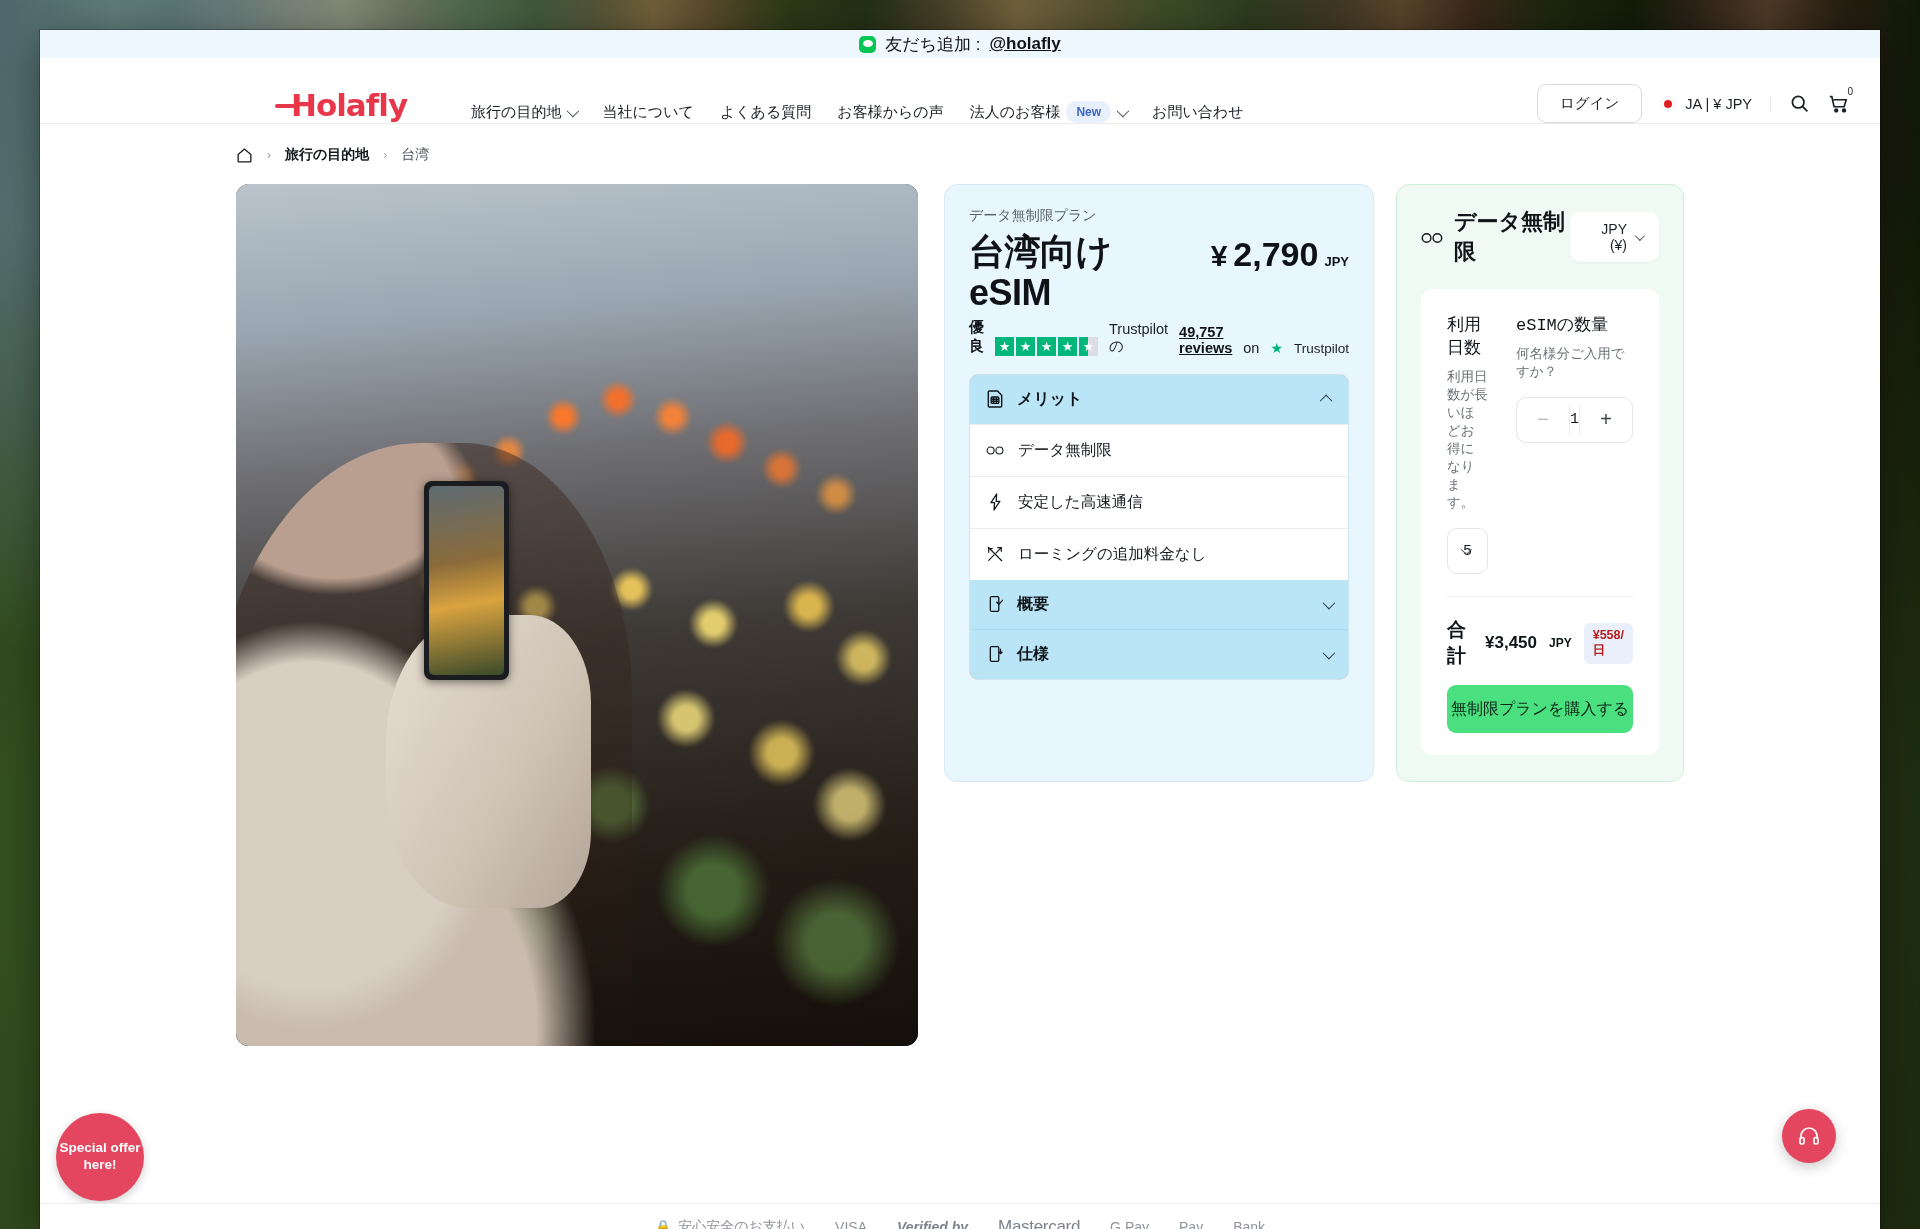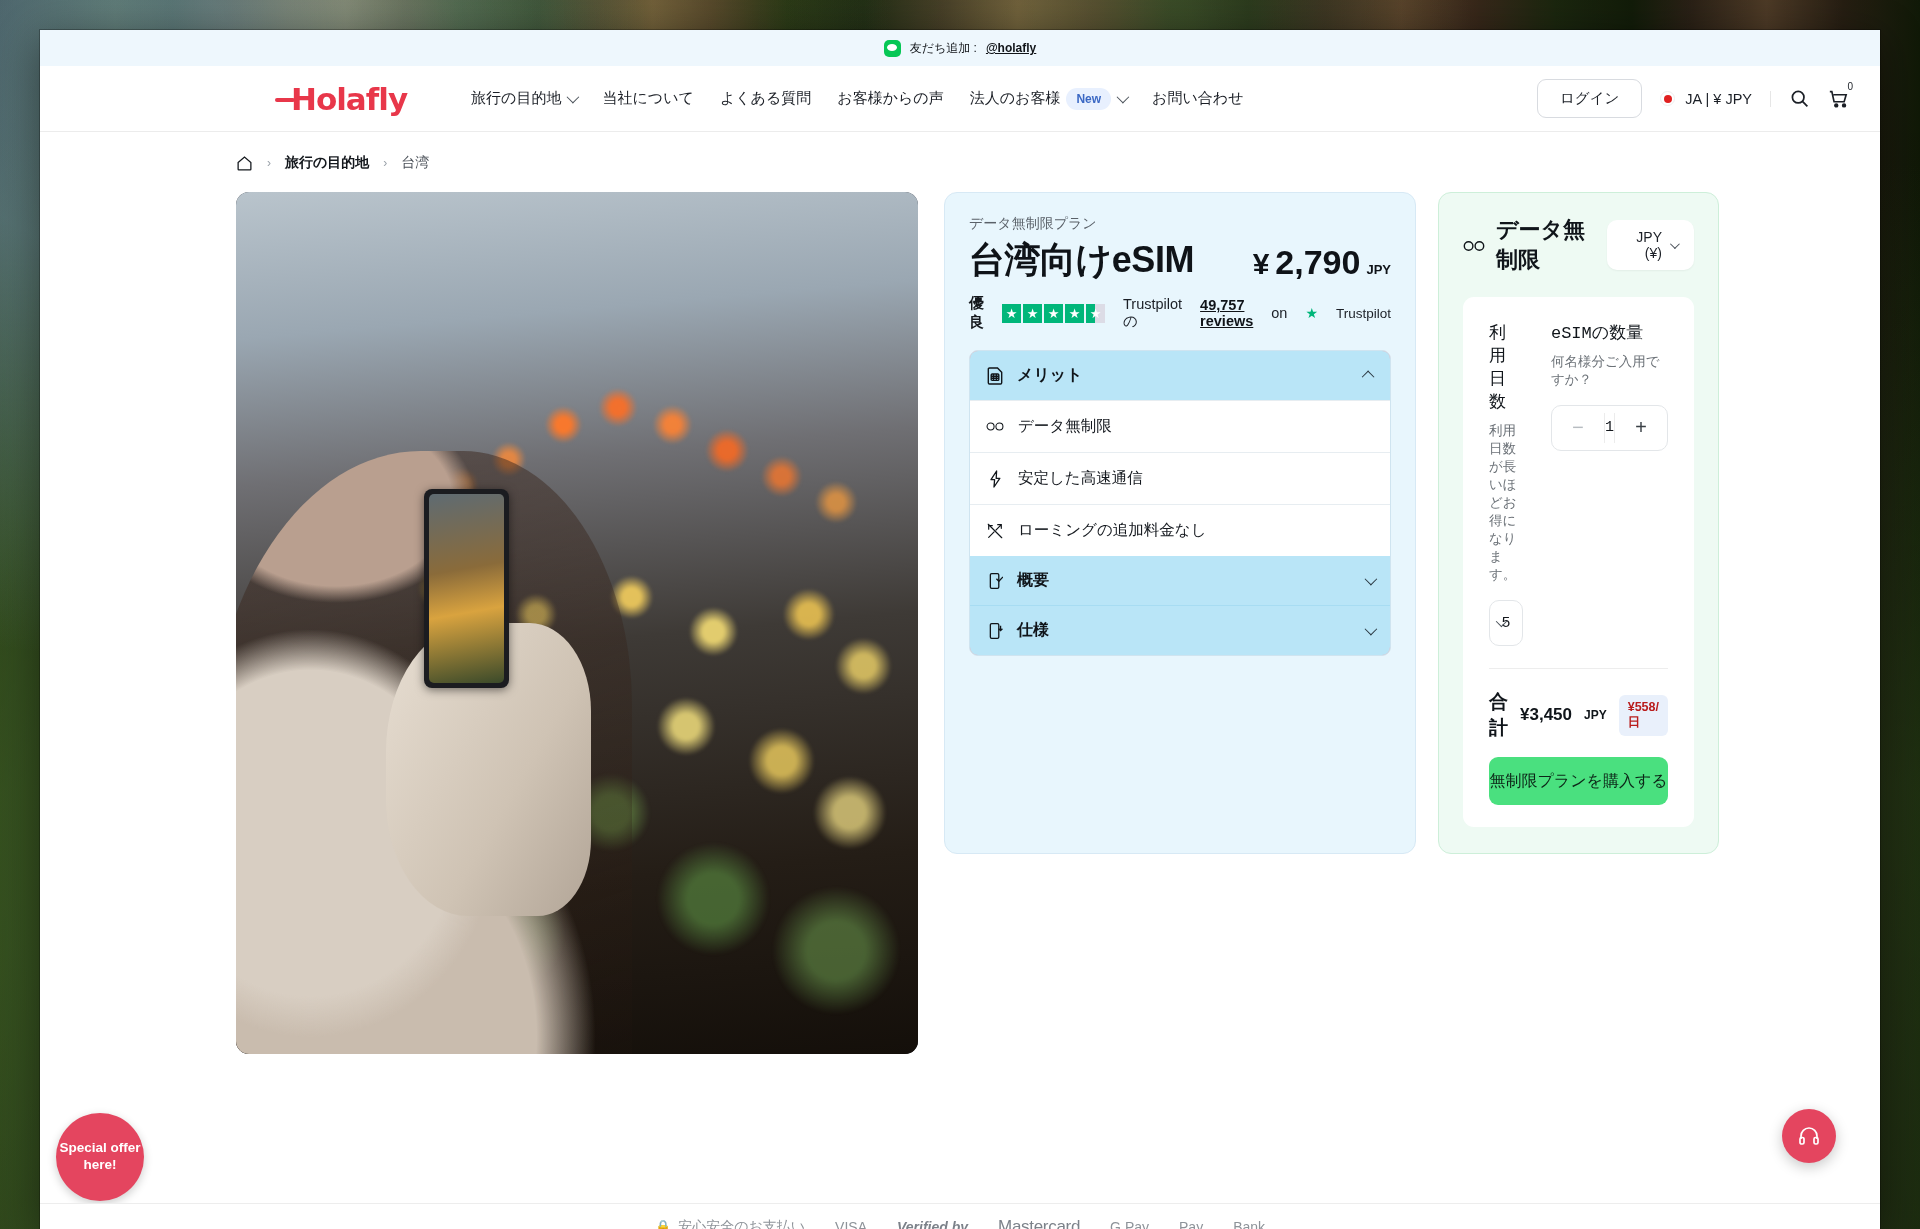--- a/index.html
+++ b/index.html
@@ -46,38 +46,38 @@
   #window {
     position: absolute;
     left: 40px; top: 30px; width: 1840px; height: 1199px;
     background: #ffffff;
     overflow: hidden;
     box-shadow: 0 0 0 1px rgba(0,0,0,.25), 0 10px 40px rgba(0,0,0,.45);
   }
 
   
   .promo-bar {
-    height: 36px; background: #eef7fd;
+    height: 28px; background: #eef7fd;
     display: flex; align-items: center; justify-content: center;
-    gap: 9px; font-size: 12px; color: #111418;
+    gap: 9px; font-size: 17px; color: #111418;
   }
   .line-ico {
     width: 17px; height: 17px; border-radius: 5px;
     background: #06c755; position: relative; flex: none;
   }
   .line-ico::after {
     content:""; position:absolute; left:3.5px; top:4px;
     width:10px; height:7px; border-radius:50%; background:#fff;
   }
   .promo-bar a { color:#111418; text-decoration: underline; font-weight:700; }
 
   
   .header {
     height: 66px; border-bottom: 1px solid #ececec;
-    display:flex; align-items:center; padding: 0 30px 0 235px;
+    display:flex; align-items:flex-end; padding: 0 30px 0 235px;
     background:#fff; position:relative;
   }
   .logo {
     font-size: 31px; font-weight: 700; color:#e8374a;
     letter-spacing:-1px; position:relative; padding-left:16px;
     font-family:"DejaVu Sans","Liberation Sans",sans-serif;
   }
   .logo::before{
     content:""; position:absolute; left:0; top:17px;
     width:20px; height:4px; background:#e8374a; border-radius:2px;
@@ -178,21 +178,21 @@
     padding: 22px 24px 24px 24px;
   }
   .kicker{font-size:14px;color:#5a6169;margin-bottom:6px;}
   .title-row{display:flex;align-items:flex-start;justify-content:space-between;gap:20px;}
   .prod-title{font-size:36px;font-weight:700;color:#0f1318;letter-spacing:-.5px;line-height:1.15;}
   .price{font-size:34px;font-weight:700;color:#0f1318;white-space:nowrap;
          display:flex;align-items:baseline;gap:6px;padding-top:4px;}
   .price .cur-sym{font-size:30px;}
   .price .cur{font-size:13px;font-weight:700;}
 
-  .rating{display:flex;align-items:center;gap:18px;margin-top:12px;font-size:14.5px;color:#1b1f26;}
+  .rating{display:flex;align-items:flex-end;gap:11px;margin-top:4px;font-size:14.5px;color:#1b1f26;}
   .rate-word{font-weight:700;font-size:15px;color:#14181d;}
   .stars{display:flex;gap:2px;}
   .st{width:19px;height:19px;background:#00b67a;display:flex;align-items:center;
       justify-content:center;color:#fff;font-size:13px;line-height:1;}
   .st.half{background:linear-gradient(90deg,#00b67a 50%,#dcdce6 50%);}
   .rating a{color:#0f1318;font-weight:700;text-decoration:underline;}
   .tp-star{color:#00b67a;font-size:14px;}
   .tp-name{font-size:13.5px;color:#1b1f26;}
 
   .accordion{margin-top:18px;border:1px solid #cfe4f0;border-radius:9px;overflow:hidden;background:#fca5a5;}

